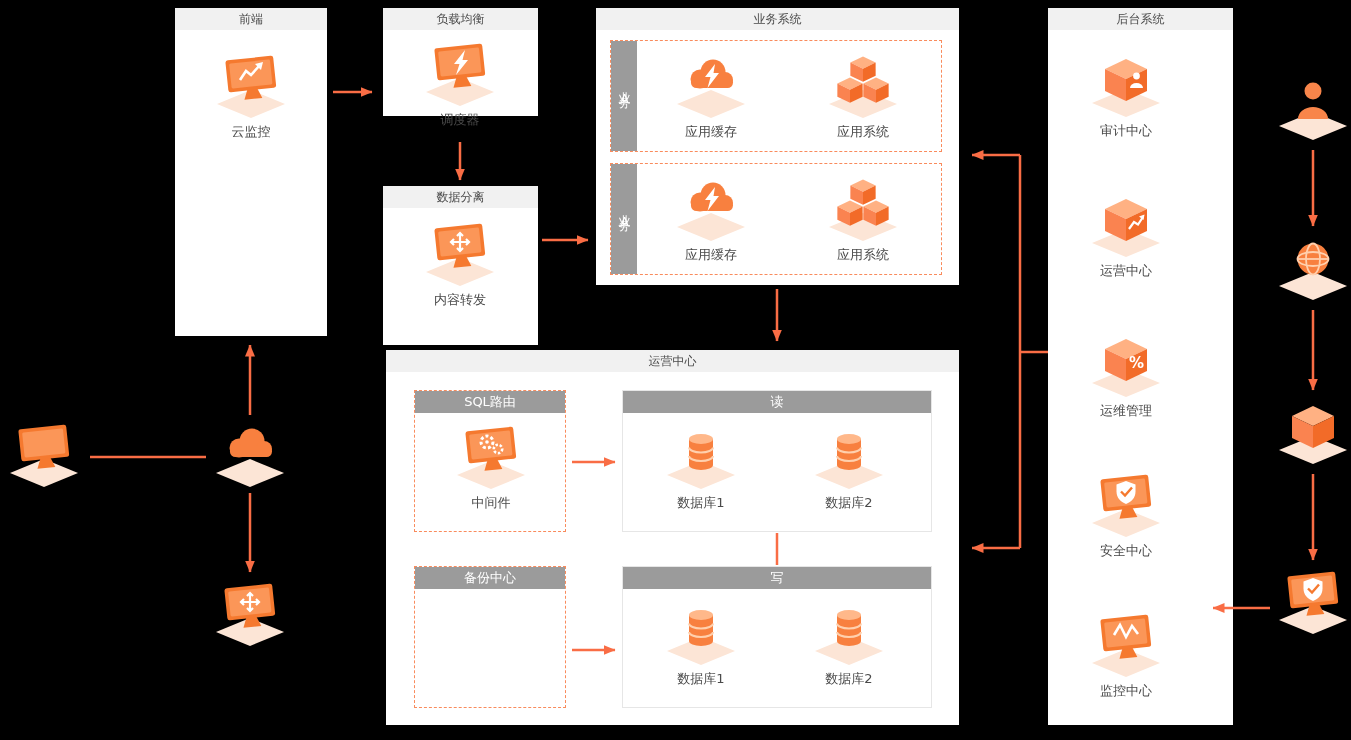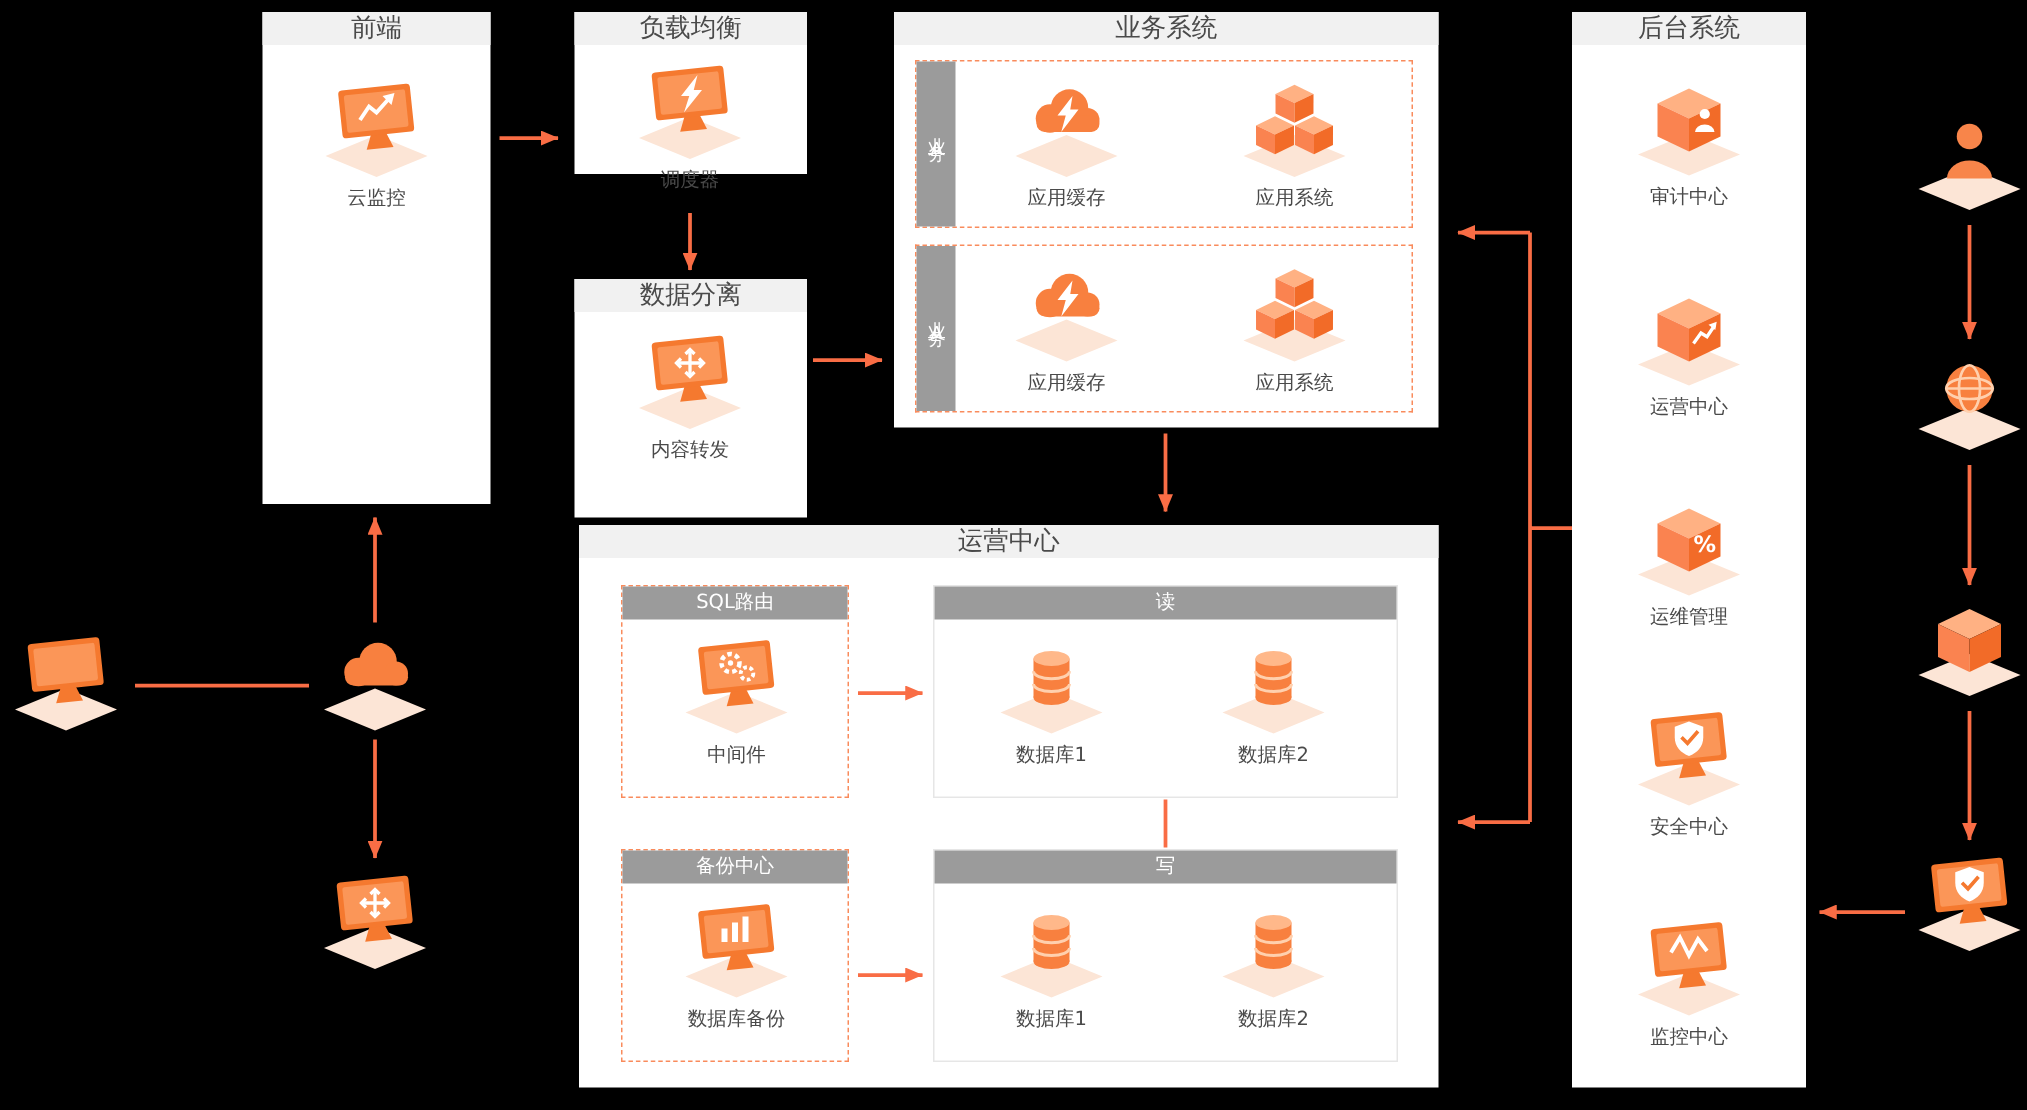--- a/index.html
+++ b/index.html
@@ -2,21 +2,21 @@
 <html><head>
 <meta charset="utf-8">
 <style>
   * { margin:0; padding:0; box-sizing:border-box; }
   html,body { background:#000; }
   .stage {
     position:relative; width:1351px; height:740px; background:#000;
     font-family:"DejaVu Sans","Liberation Sans",sans-serif; overflow:hidden;
   }
   .panel { position:absolute; background:#fff; }
-  .ph { height:22px; line-height:22px; text-align:center; font-size:17px; color:#4a4a4a; background:#F1F1F1; }
+  .ph { height:22px; line-height:22px; text-align:center; font-size:12px; color:#4a4a4a; background:#F1F1F1; }
   .node { position:absolute; width:110px; text-align:center; }
   .node svg { width:76px; height:68px; display:block; margin:0 auto; }
   .nl { margin-top:3px; font-size:13px; color:#4a4a4a; white-space:nowrap; }
   .bgroup { position:absolute; border:1px dashed #F98B5C; background:#fff; }
   .btab {
     position:absolute; left:0; top:0; bottom:0; width:26px; background:#9B9B9B; color:#fff;
     font-size:12px; display:flex; align-items:center; justify-content:center;
     writing-mode:vertical-rl; text-orientation:upright; letter-spacing:5px;
   }
   .sec { position:absolute; background:#fff; }
@@ -269,46 +269,40 @@
       <div class="node" style="left:171px;top:32px">
         <svg viewBox="0 0 76 68">
             <use href="#i-db"></use>
           </svg>
         <div class="nl">数据库2</div>
       </div>
     </div>
 
     <div class="sec dashed" style="left:28px;top:216px;width:152px;height:142px">
       <div class="sh">备份中心</div>
-      <div class="node" style="left:21px;top:32px">
-        <svg viewBox="0 0 76 68">
-            <use href="#i-mon-bars"></use>
-          </svg>
-        <div class="nl">数据库备份</div>
-      </div>
     </div>
 
     <div class="sec solid" style="left:236px;top:216px;width:310px;height:142px">
       <div class="sh">写</div>
       <div class="node" style="left:23px;top:32px">
         <svg viewBox="0 0 76 68">
             <use href="#i-db"></use>
           </svg>
         <div class="nl">数据库1</div>
       </div>
       <div class="node" style="left:171px;top:32px">
         <svg viewBox="0 0 76 68">
             <use href="#i-db"></use>
           </svg>
         <div class="nl">数据库2</div>
       </div>
     </div>
   </section>
 
-  <section class="panel" style="left:1048px;top:8px;width:156px;height:717px">
+  <section class="panel" style="left:1048px;top:8px;width:185px;height:717px">
     <header class="ph">后台系统</header>
     <div class="node" style="left:23px;top:43px">
       <svg viewBox="0 0 76 68">
           <use href="#i-cube-person"></use>
         </svg>
       <div class="nl">审计中心</div>
     </div>
     <div class="node" style="left:23px;top:183px">
       <svg viewBox="0 0 76 68">
           <use href="#i-cube-chart"></use>

